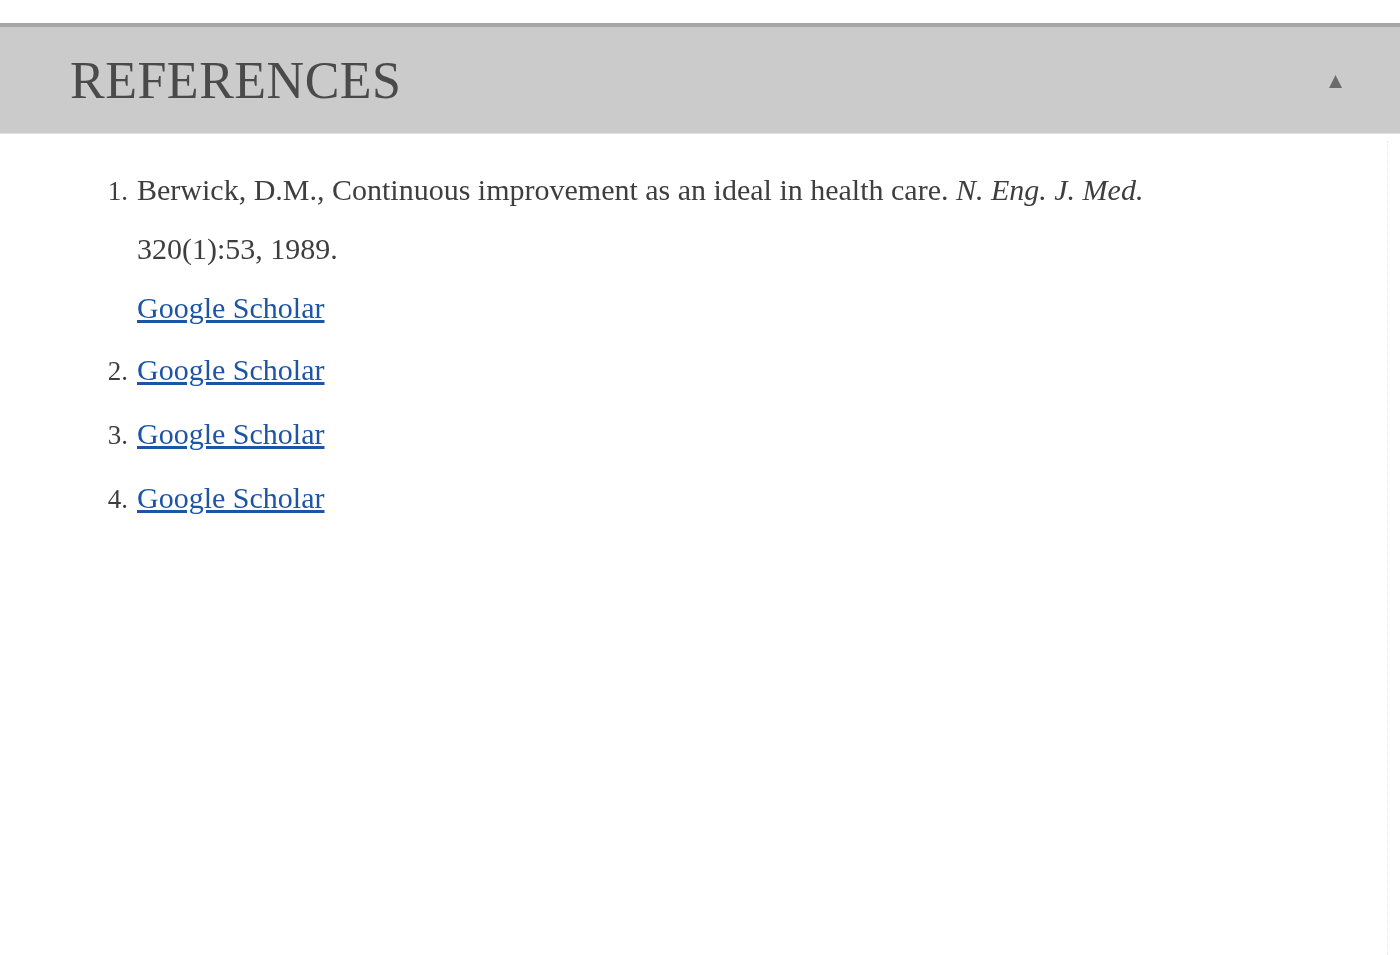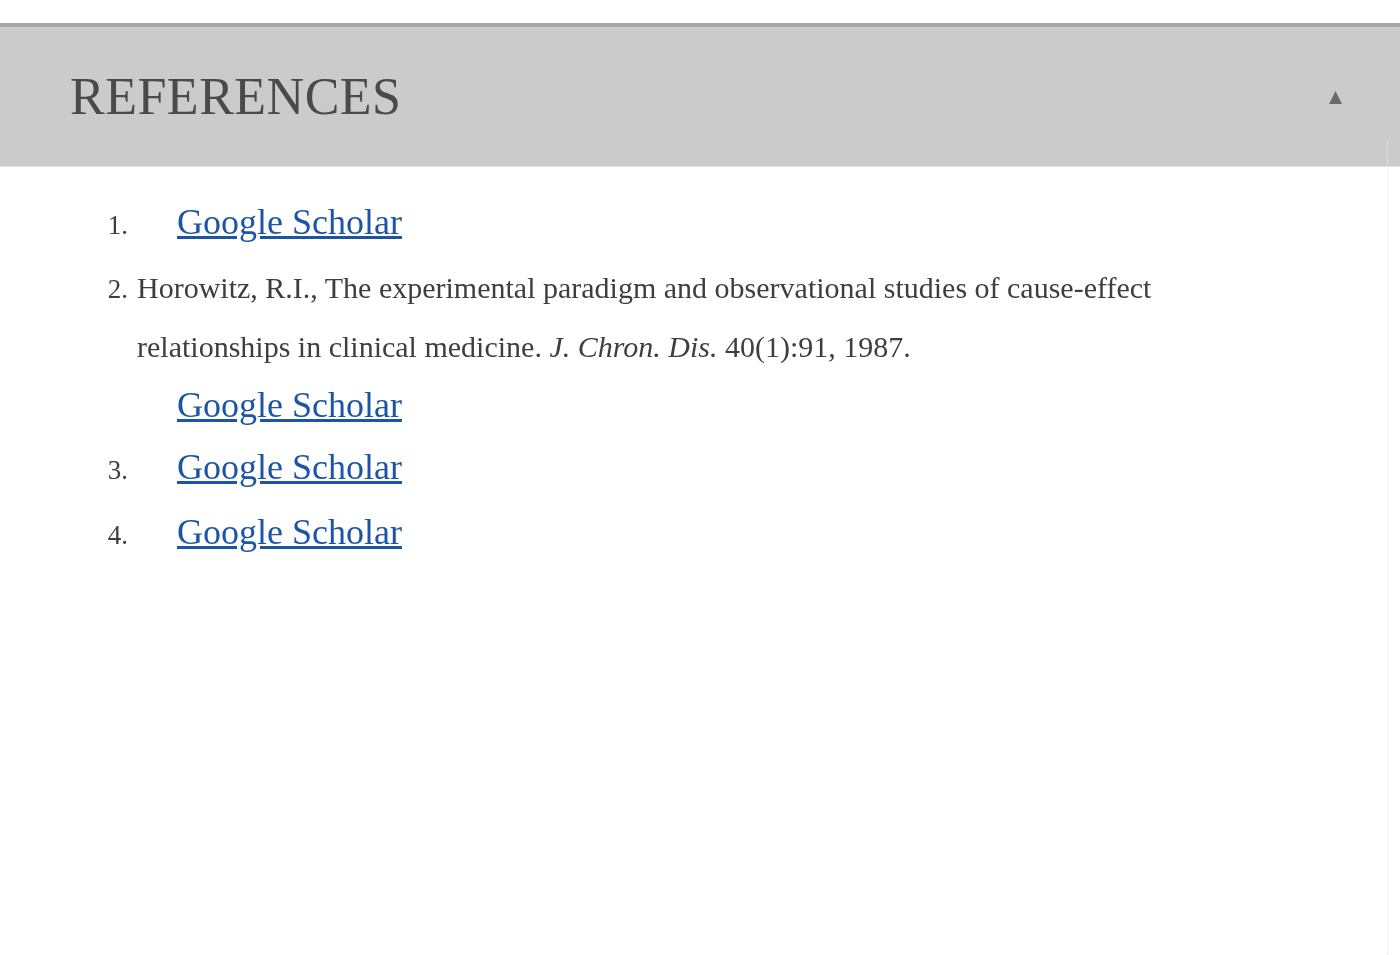--- a/index.html
+++ b/index.html
@@ -19,21 +19,21 @@
   body {
     width: 1400px;
     height: 955px;
     background: var(--page-bg);
     font-family: "Liberation Serif", "DejaVu Serif", serif;
     overflow: hidden;
     position: relative;
   }
   .section-header {
     margin-top: 23px;
-    height: 144px;
+    height: 111px;
     background: var(--header-bg);
     border-top: 4px solid var(--header-top-border);
     border-bottom: 1px solid #e2e2e2;
     display: flex;
     align-items: center;
     justify-content: space-between;
     padding: 0 58px 0 70px;
     cursor: pointer;
   }
   .section-title {
@@ -73,25 +73,24 @@
   .ref-text {
     margin: 0;
     font-size: 30px;
     line-height: 59px;
     color: var(--text-color);
     white-space: pre-wrap;
   }
   .ref-text em { font-style: italic; }
   .scholar-link {
     display: inline-block;
-    font-size: 36px;
+    font-size: 30px;
     line-height: 59px;
     color: var(--link-color);
     cursor: pointer;
-    margin-left: 40px;
   }
   .right-rule {
     position: absolute;
     left: 1387px;
     top: 141px;
     bottom: 0;
     width: 0;
     border-left: 1px dotted #e8e8e8;
     pointer-events: none;
   }
@@ -102,29 +101,29 @@
 <div class="page">
   <header class="section-header">
     <h1 class="section-title">REFERENCES</h1>
     <span class="collapse-icon">▲</span>
   </header>
 
   <ol class="ref-list" id="ref-list">
   <li class="ref-item">
     <span class="ref-num">1.</span>
     <div class="ref-body">
+      <p class="ref-text"><span>Berwick, D.M., Continuous improvement as an ideal in health care. </span><em>N. Eng. J. Med.</em><span>
+320(1):53, 1989.</span></p>
       <a class="scholar-link" href="#">Google Scholar</a>
     </div>
   </li>
 
   <li class="ref-item">
     <span class="ref-num">2.</span>
     <div class="ref-body">
-      <p class="ref-text"><span>Horowitz, R.I., The experimental paradigm and observational studies of cause-effect
-relationships in clinical medicine. </span><em>J. Chron. Dis.</em><span> 40(1):91, 1987.</span></p>
       <a class="scholar-link" href="#">Google Scholar</a>
     </div>
   </li>
 
   <li class="ref-item">
     <span class="ref-num">3.</span>
     <div class="ref-body">
       <a class="scholar-link" href="#">Google Scholar</a>
     </div>
   </li>

